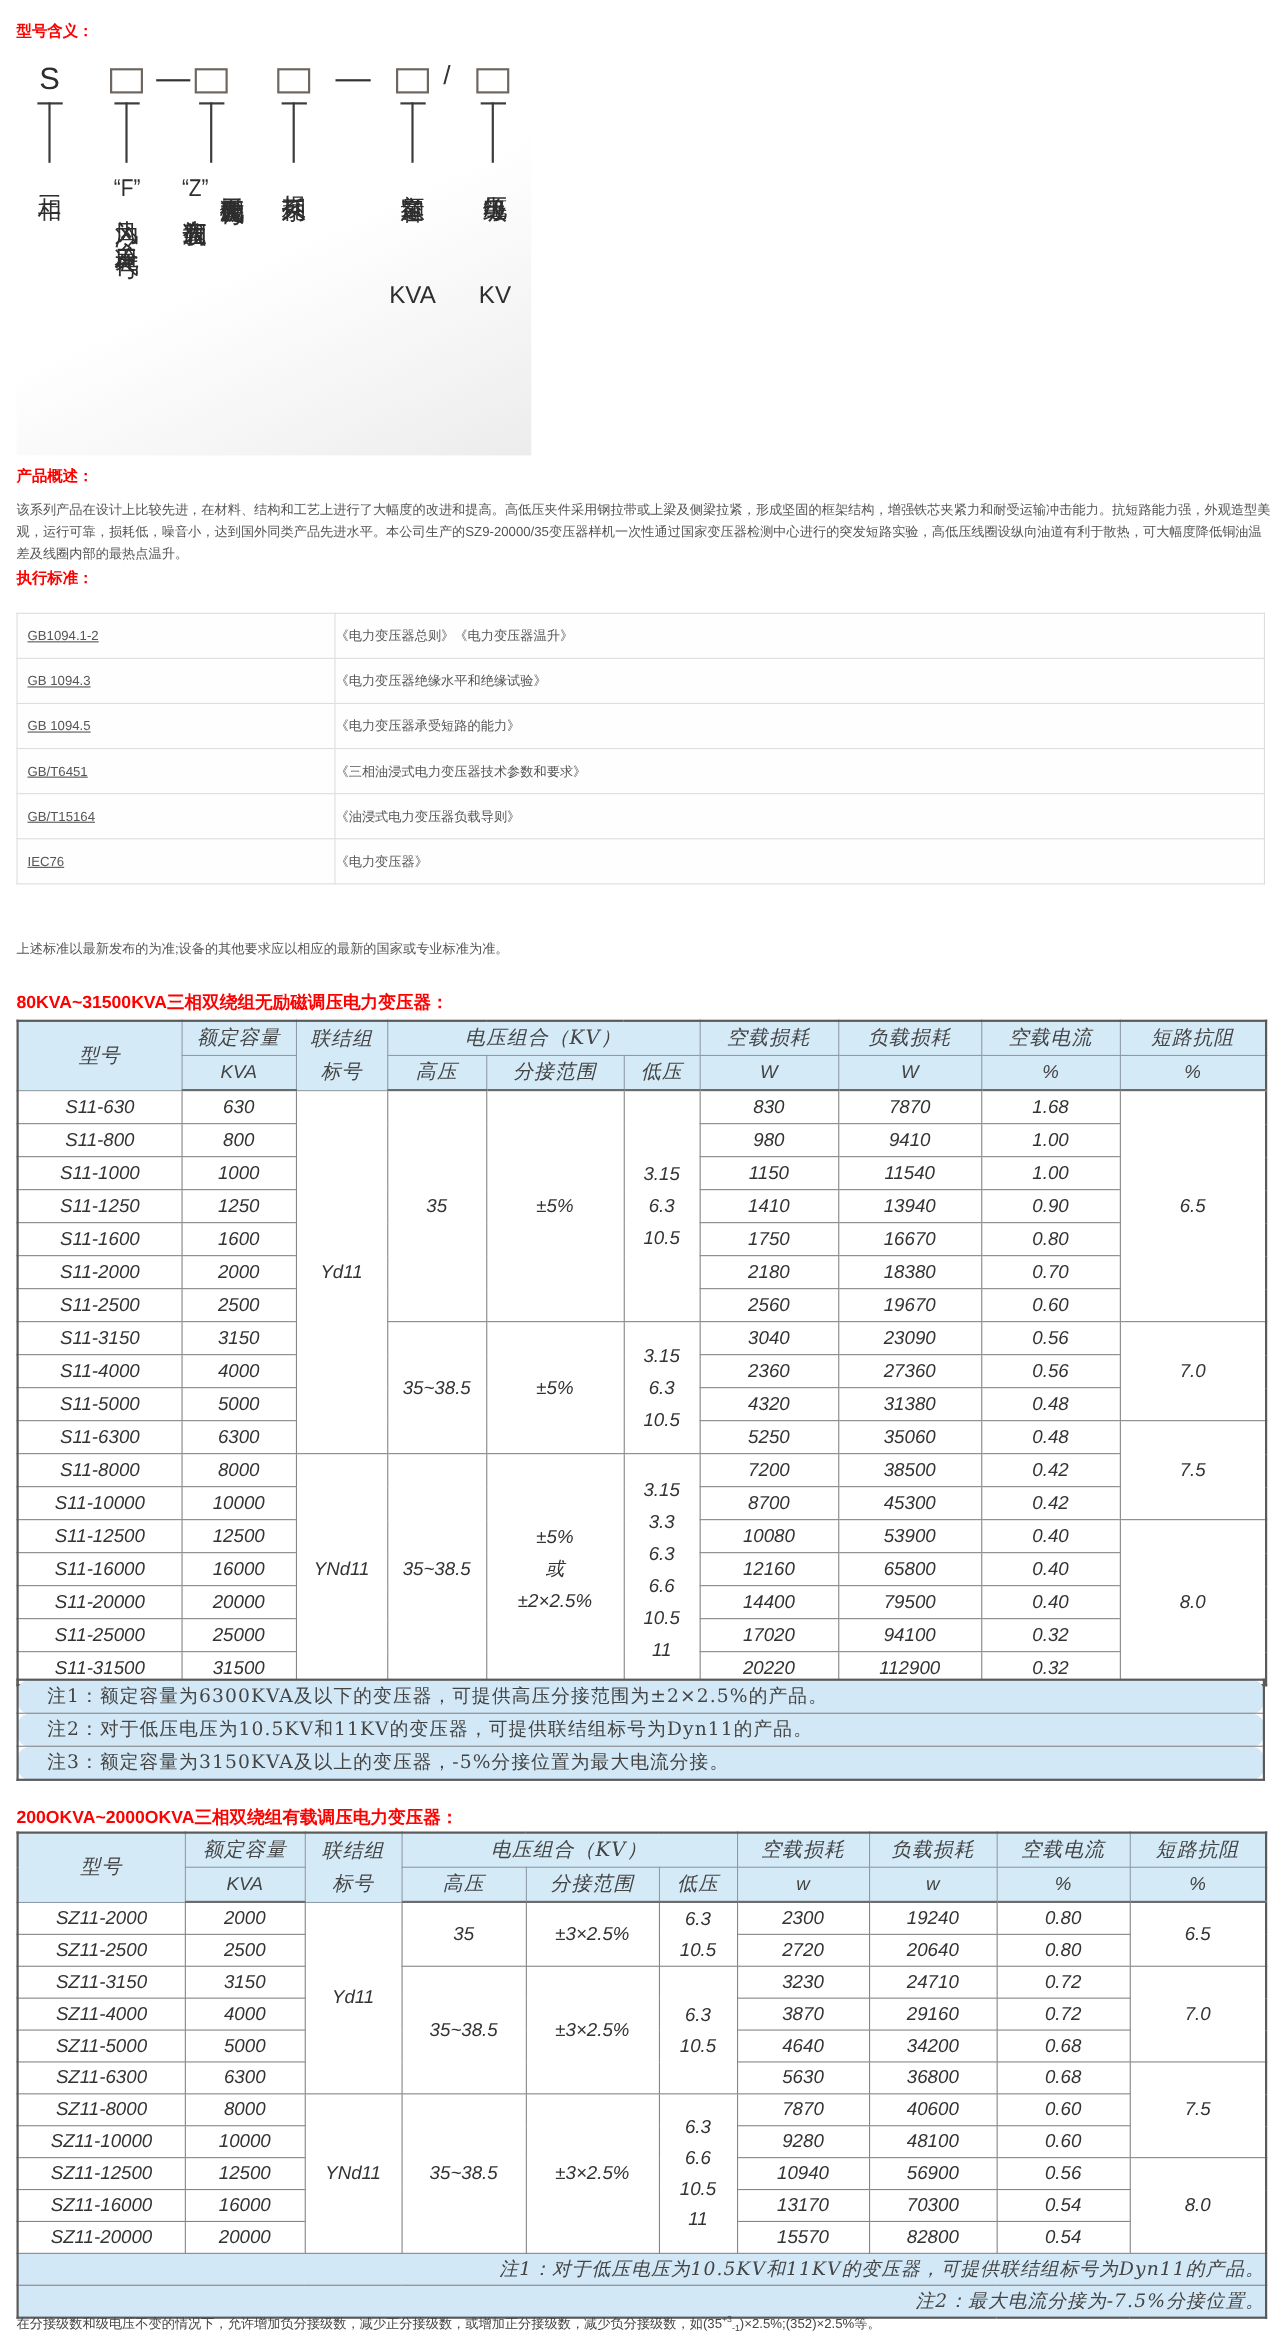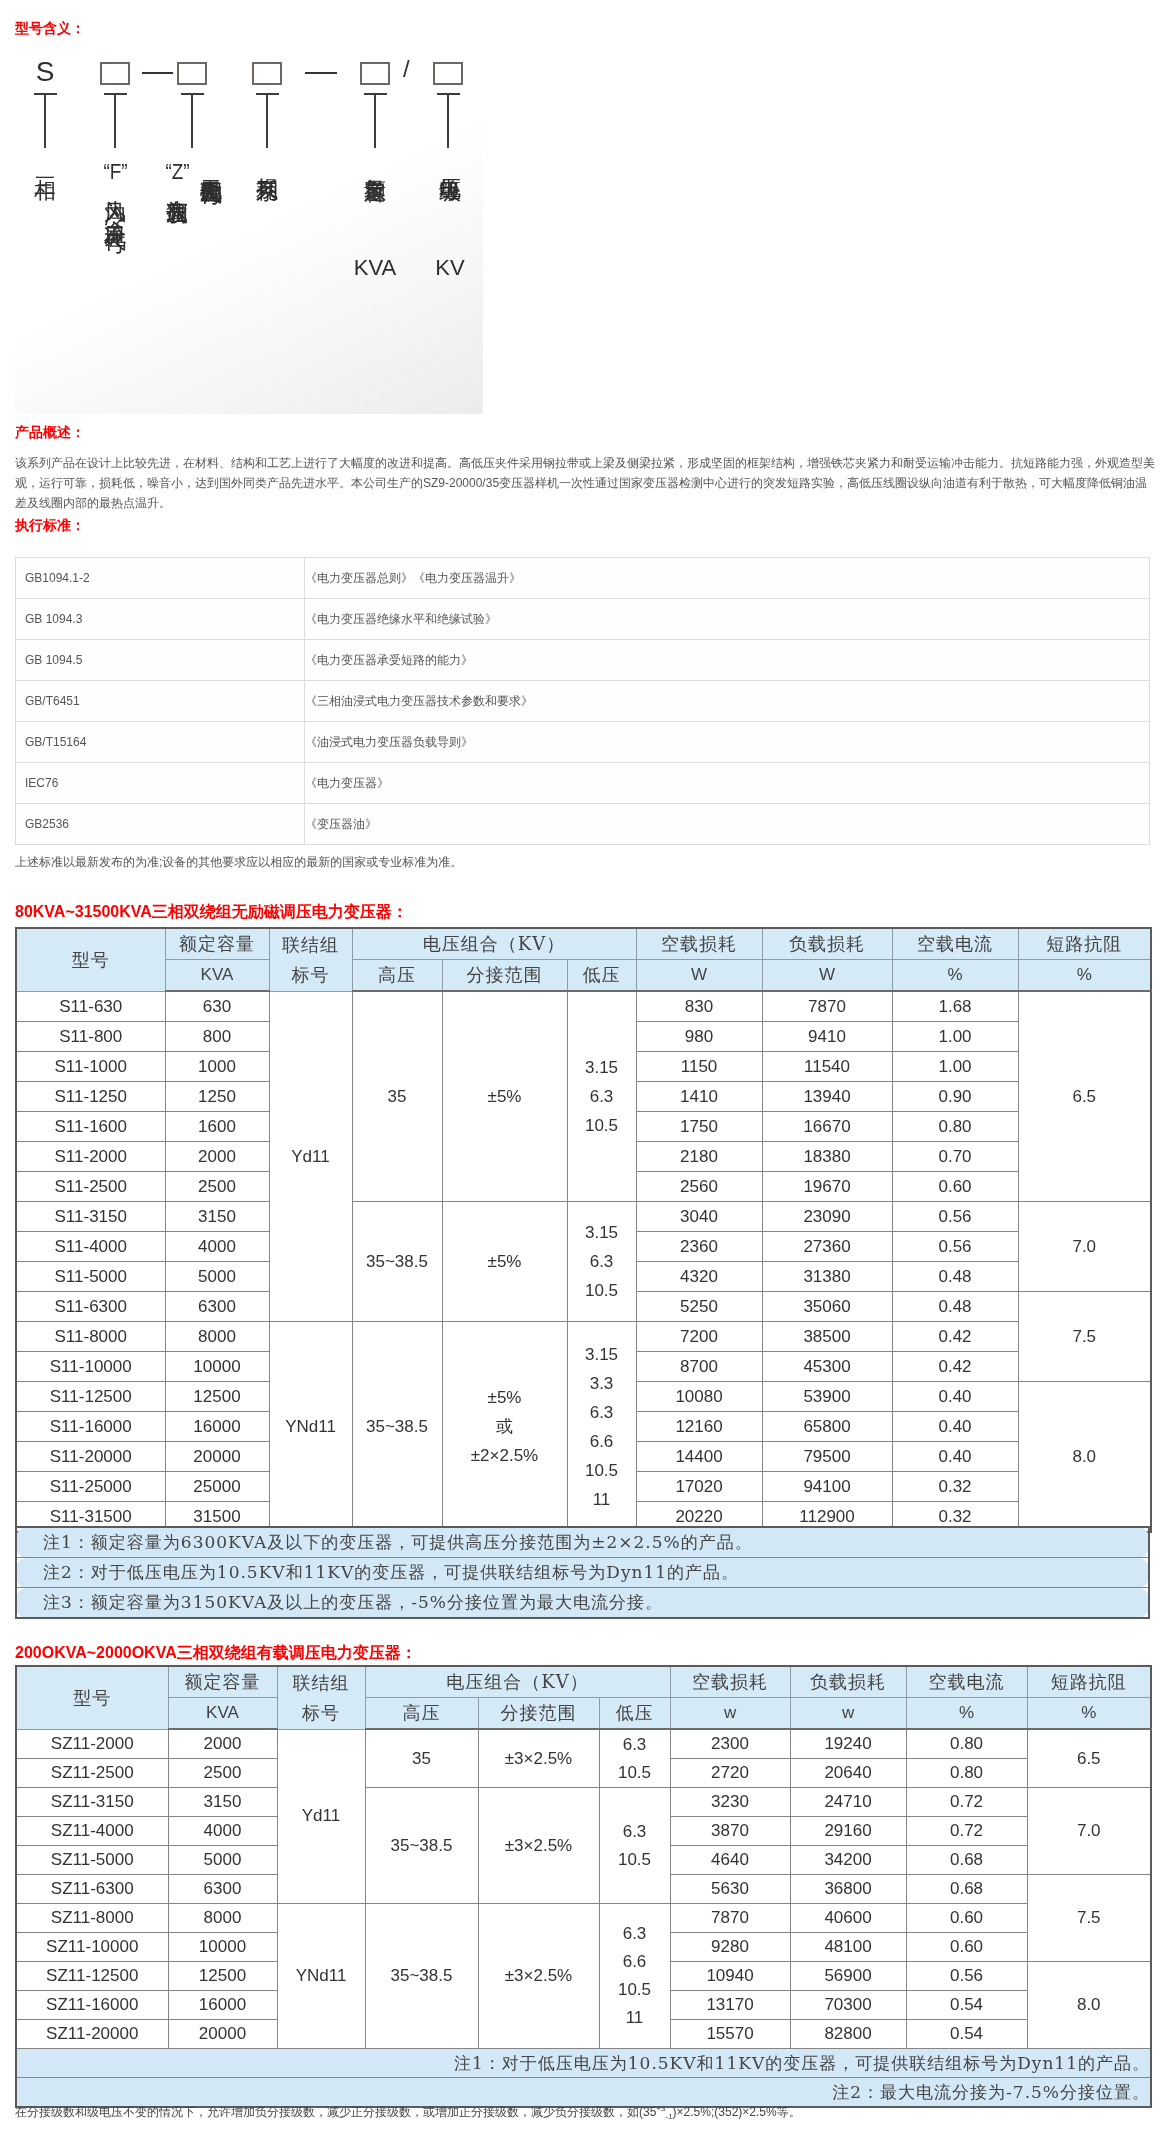--- a/index.html
+++ b/index.html
@@ -21,26 +21,26 @@
   .dg-combine{text-combine-upright:all;}
   .dg-gap{margin-top:13px;display:inline;}
   .dg-unit{position:absolute;top:214px;width:60px;text-align:center;font-size:22px;line-height:24px;color:#2e2e2e;}
 
   
   #overview-text{left:15px;top:453px;width:1140px;font-size:12px;line-height:20px;color:#555;margin:0;}
 
   
   .std{left:15px;top:557px;width:1135px;border-collapse:collapse;table-layout:fixed;}
   .std td{border:1px solid #dddddd;height:40px;padding:0;font-size:12px;color:#555;background:#fefefe;}
-  .std td.c1{padding-left:9px;}
+  .std td.c1{padding-left:9px;text-decoration:underline;}
   .std td.c2{padding-left:0;}
   #std-note{left:15px;top:853px;font-size:12px;line-height:18px;color:#555;margin:0;}
 
   
-  .spec{left:15px;width:1135px;border-collapse:collapse;table-layout:fixed;border:2px solid var(--tb);}
+  .spec{left:15px;width:1135px;border-collapse:collapse;table-layout:fixed;border:2px solid var(--tb);font-style:italic;}
   .spec th{background:var(--hdr);border:1px solid #8d9ba6;font-family:"DejaVu Serif","Liberation Serif",serif;font-weight:normal;font-size:18px;letter-spacing:1px;color:#444;height:30px;padding:0;text-align:center;line-height:30px;}
   .spec th.unit{font-family:"Liberation Sans",sans-serif;letter-spacing:0;font-size:17px;}
   .spec thead tr:last-child th{border-bottom:2px solid #6c6c6c;}
   .spec td{border:1px solid #858585;text-align:center;padding:0;font-family:"Liberation Sans",sans-serif;font-size:17px;color:#333;background:#fff;}
   #table1 td{height:29px;line-height:29px;}
   #table2 td{height:28px;line-height:28px;}
   #table1 .ln{line-height:29px;}
   #table2 .ln{line-height:28px;}
   .spec td.note-cell{background:var(--note);text-align:right;padding-left:26px;font-family:"DejaVu Serif","Liberation Serif",serif;font-size:17px;letter-spacing:1px;color:#444;height:27px;line-height:27px;}
   .notes{left:15px;top:1526px;width:1135px;border-collapse:collapse;table-layout:fixed;border:2px solid var(--tb);}
@@ -115,24 +115,20 @@
         <td class="c1">GB/T6451</td>
         <td class="c2">《三相油浸式电力变压器技术参数和要求》</td>
       </tr>
     <tr>
         <td class="c1">GB/T15164</td>
         <td class="c2">《油浸式电力变压器负载导则》</td>
       </tr>
     <tr>
         <td class="c1">IEC76</td>
         <td class="c2">《电力变压器》</td>
-      </tr>
-    <tr>
-        <td class="c1">GB2536</td>
-        <td class="c2">《变压器油》</td>
       </tr>
   </tbody>
 </table>
 <p id="std-note" class="abs">上述标准以最新发布的为准;设备的其他要求应以相应的最新的国家或专业标准为准。</p>
 
 <h3 class="abs table-title" style="top:902px">80KVA~31500KVA三相双绕组无励磁调压电力变压器：</h3>
 <table id="table1" class="abs spec" style="top:927px">
   <colgroup>
     <col style="width:149px">
       <col style="width:104px">

